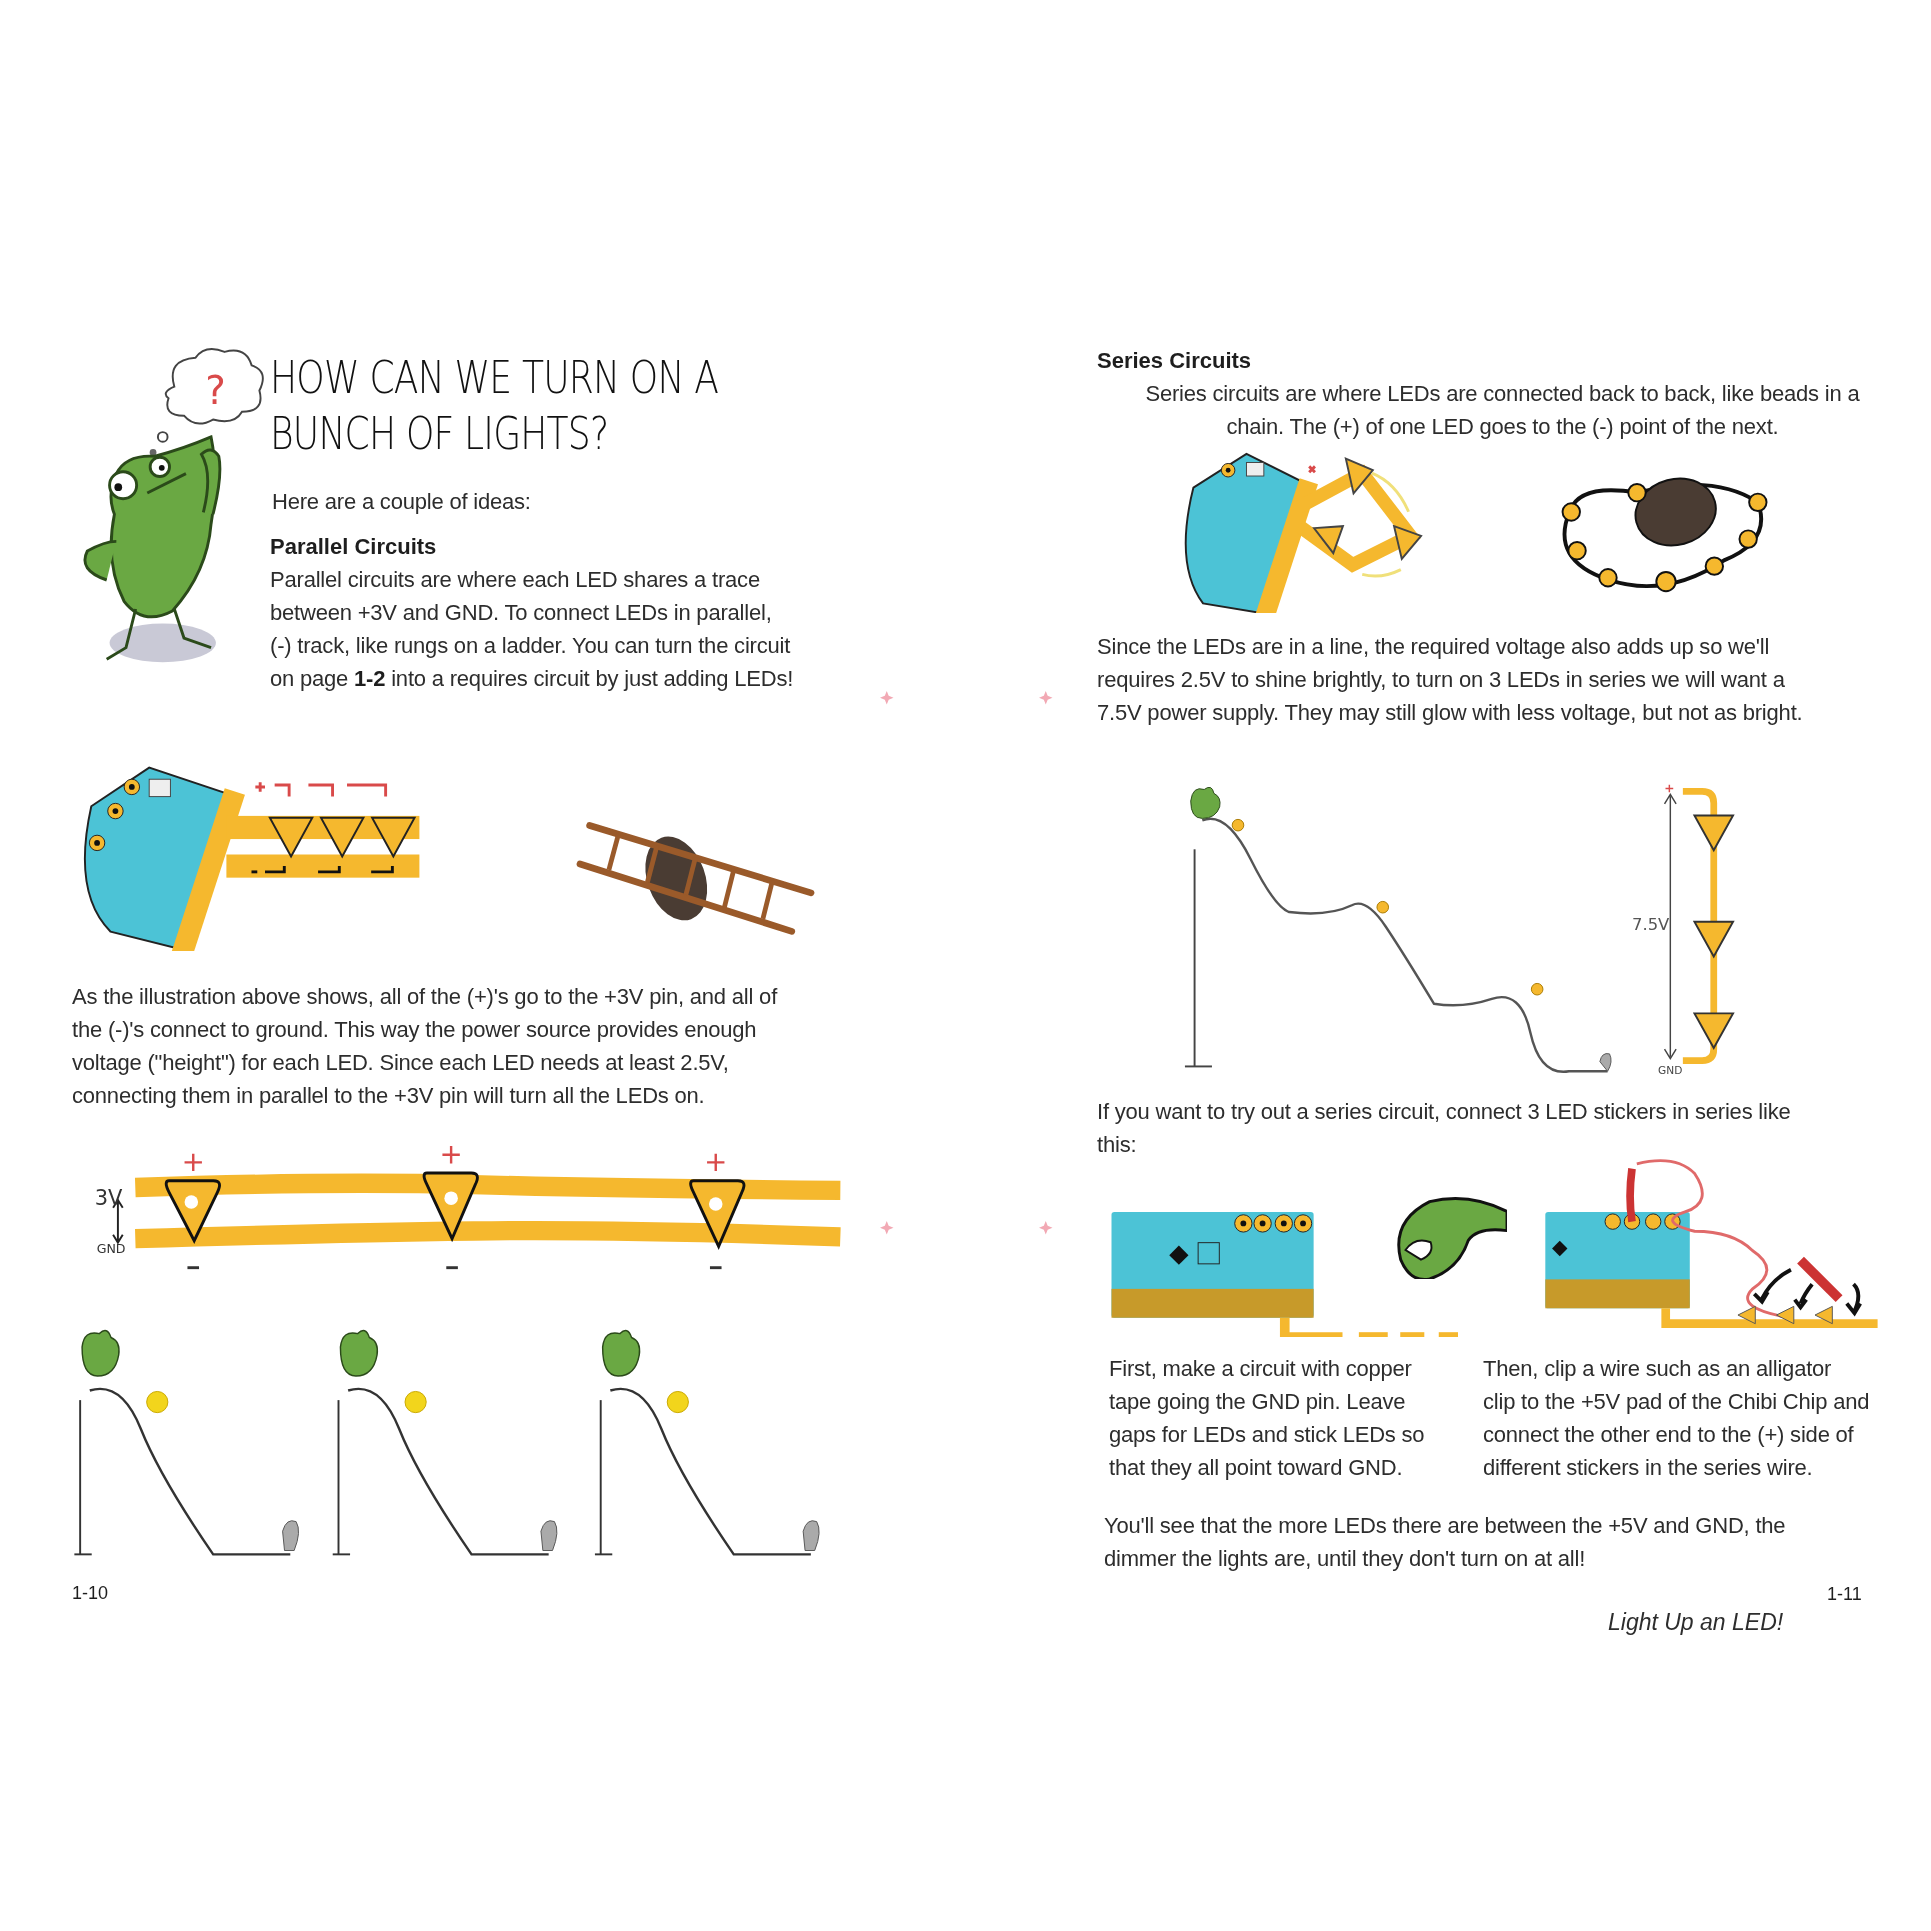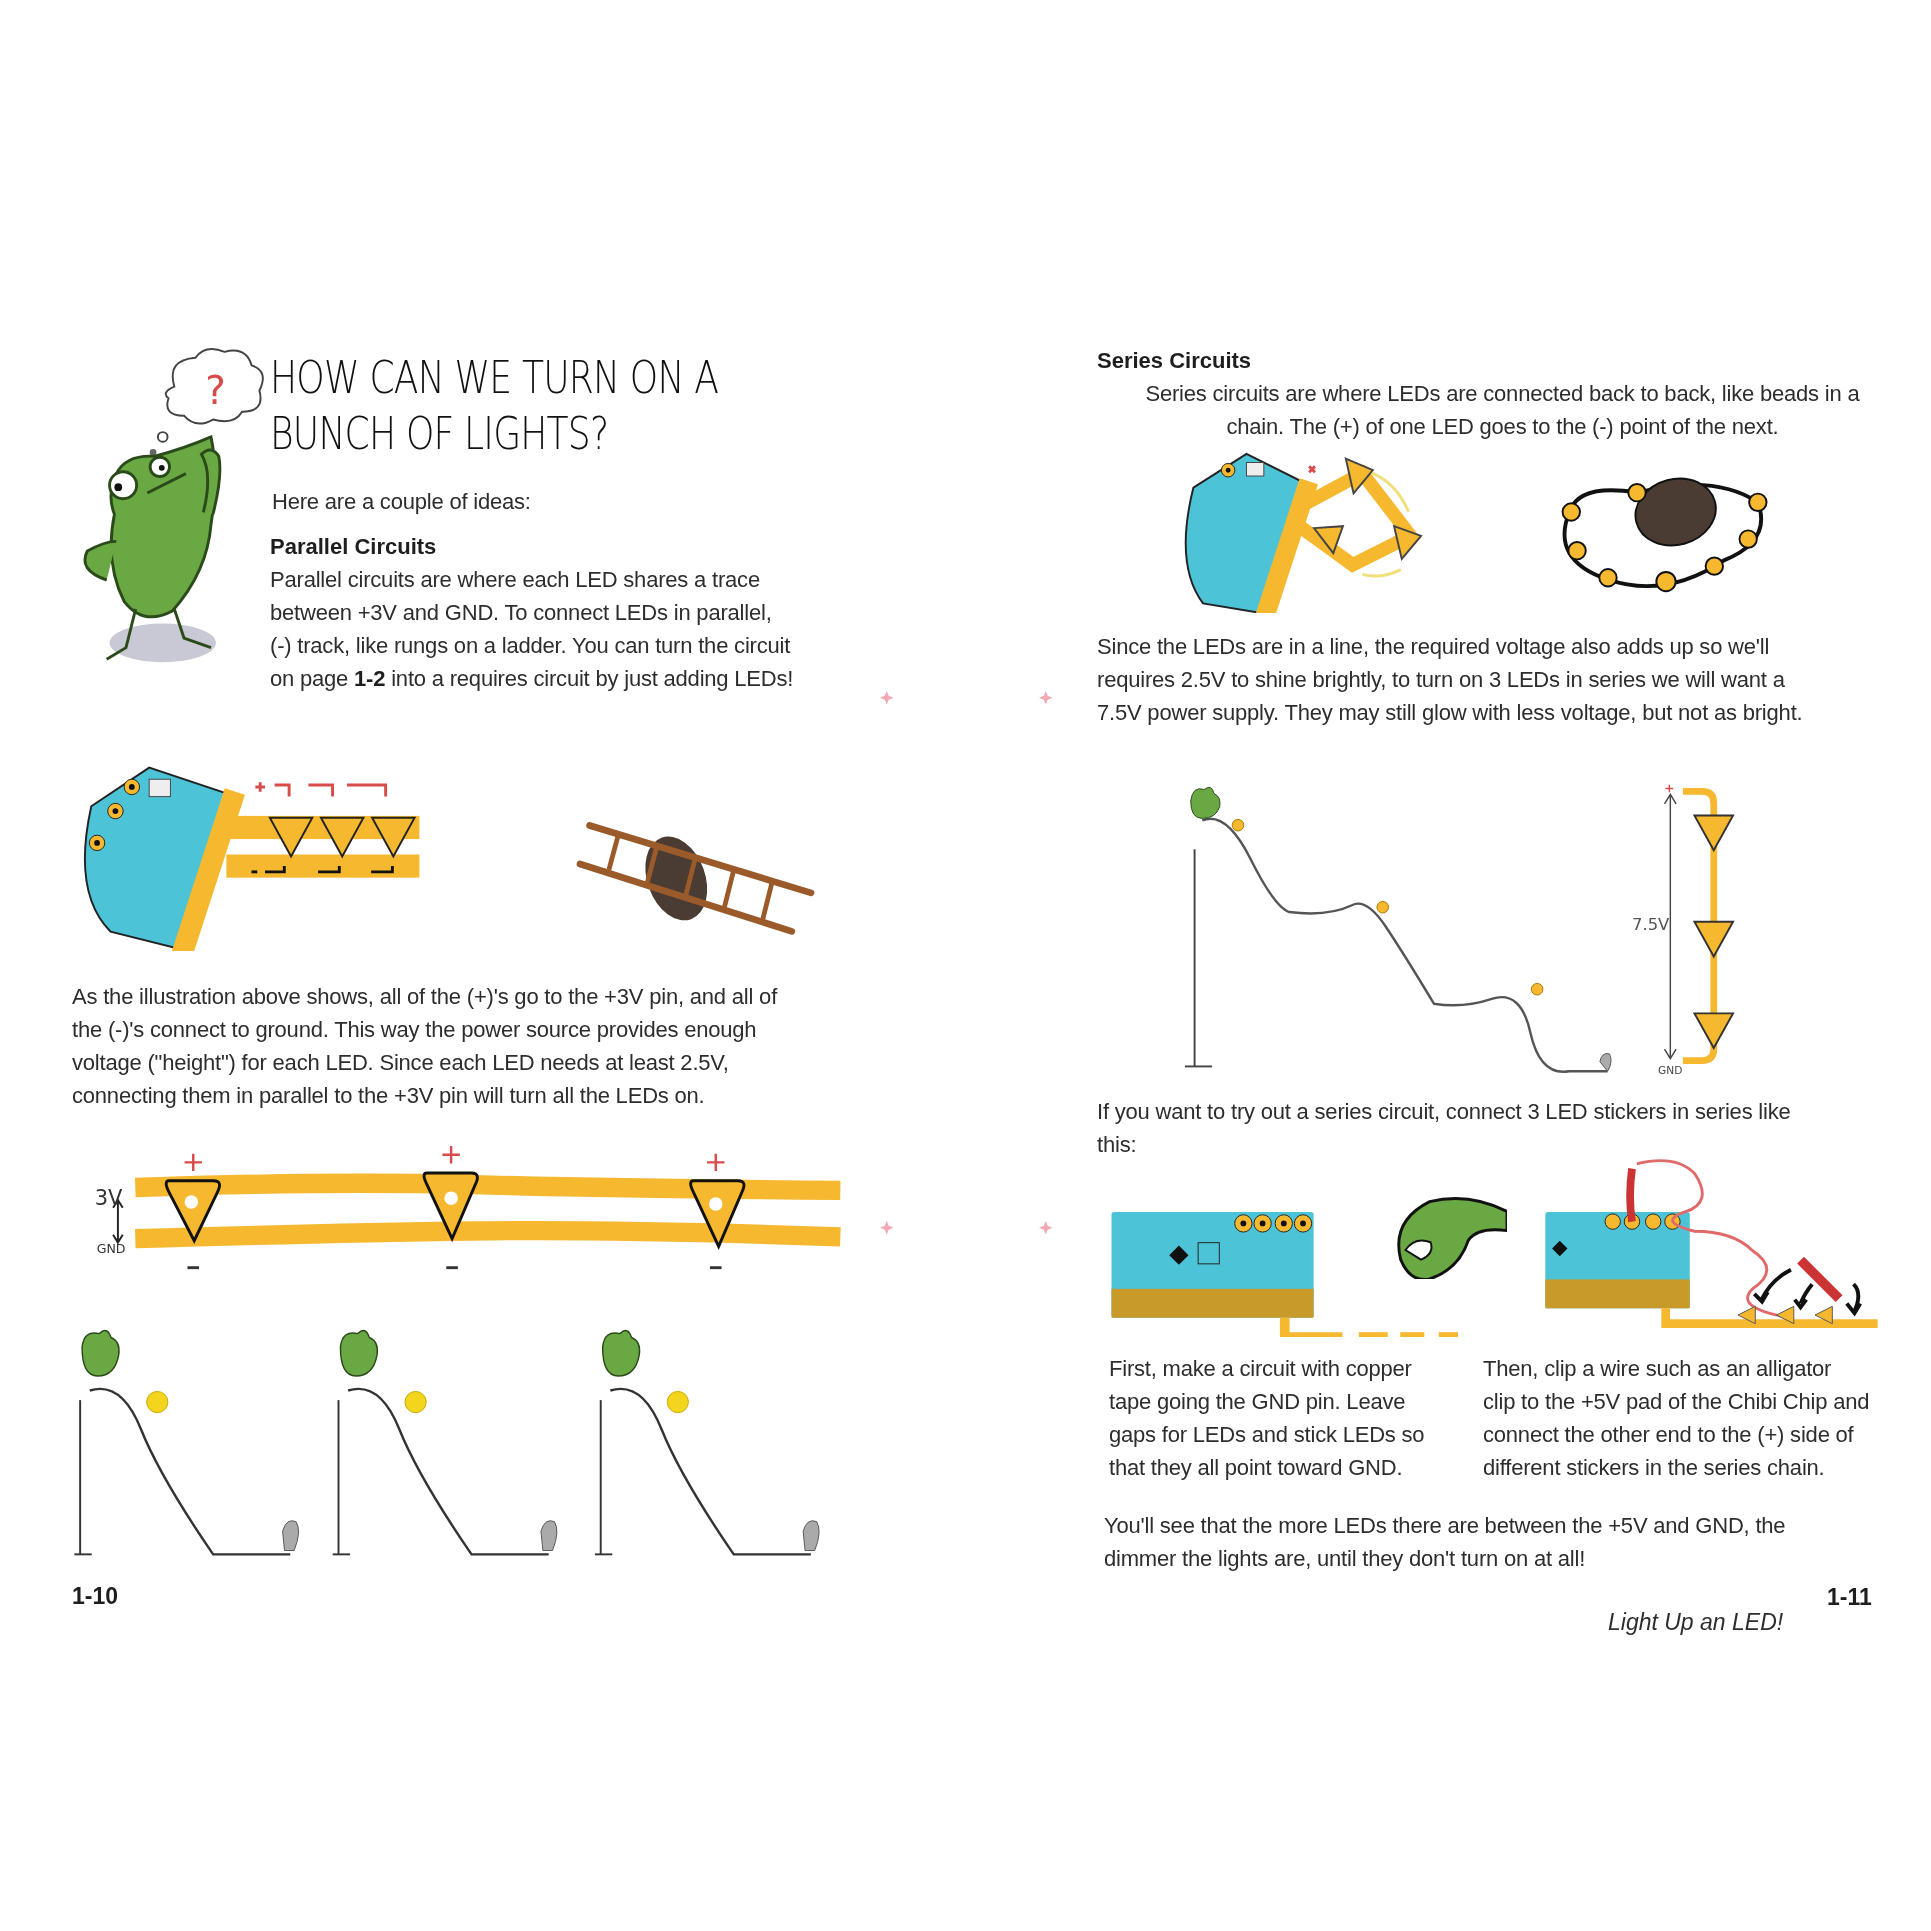--- a/index.html
+++ b/index.html
@@ -3,21 +3,21 @@
 <meta charset="utf-8">
 <style>
   html, body { margin:0; padding:0; background:#ffffff; }
   body { width:1931px; height:1931px; position:relative; overflow:hidden;
          font-family:"Liberation Sans", "DejaVu Sans", sans-serif; color:#2a2a2a; }
   .abs { position:absolute; }
   .title { font-family:"DejaVu Sans", sans-serif; font-weight:300; font-size:44px;
            line-height:56px; color:#111; letter-spacing:-1px; transform:scaleX(0.82); transform-origin:left top; text-transform:uppercase; }
   .body { font-size:22px; line-height:33px; color:#2d2d2d; letter-spacing:-0.2px; }
   .h { font-weight:bold; font-size:22px; color:#1e1e1e; }
-  .pnum { font-weight:bold; font-size:23px; color:#1e1e1e; }
+  .pnum { font-weight:normal; font-size:18px; color:#1e1e1e; }
   .footer-title { font-style:italic; font-size:23px; color:#2d2d2d;margin-top:24px; }
   svg { display:block; }
   .b { font-weight:bold; color:#1e1e1e; }
 </style>
 </head>
 <body>
 
 <div class="abs" style="left:0;top:0;width:966px;height:1931px;">
 
   <div class="abs" style="left:68px;top:348px;width:203px;height:319px;">
@@ -349,21 +349,21 @@
   <div class="abs body" style="left:143px;top:1352px;width:367px;">
     <div>First, make a circuit with copper</div>
     <div>tape going the GND pin. Leave</div>
     <div>gaps for LEDs and stick LEDs so</div>
     <div>that they all point toward GND.</div>
   </div>
   <div class="abs body" style="left:517px;top:1352px;width:425px;">
     <div>Then, clip a wire such as an alligator</div>
     <div>clip to the +5V pad of the Chibi Chip and</div>
     <div>connect the other end to the (+) side of</div>
-    <div>different stickers in the series chain.</div>
+    <div>different stickers in the series wire.</div>
   </div>
 
   <div class="abs body" style="left:138px;top:1509px;width:811px;">
     <div>You'll see that the more LEDs there are between the +5V and GND, the</div>
     <div>dimmer the lights are, until they don't turn on at all!</div>
   </div>
 
   <div class="abs footer-title" style="left:642px;top:1585px;">Light Up an LED!</div>
   <div class="abs pnum" style="left:861px;top:1584px;">1-11</div>
 </div>

